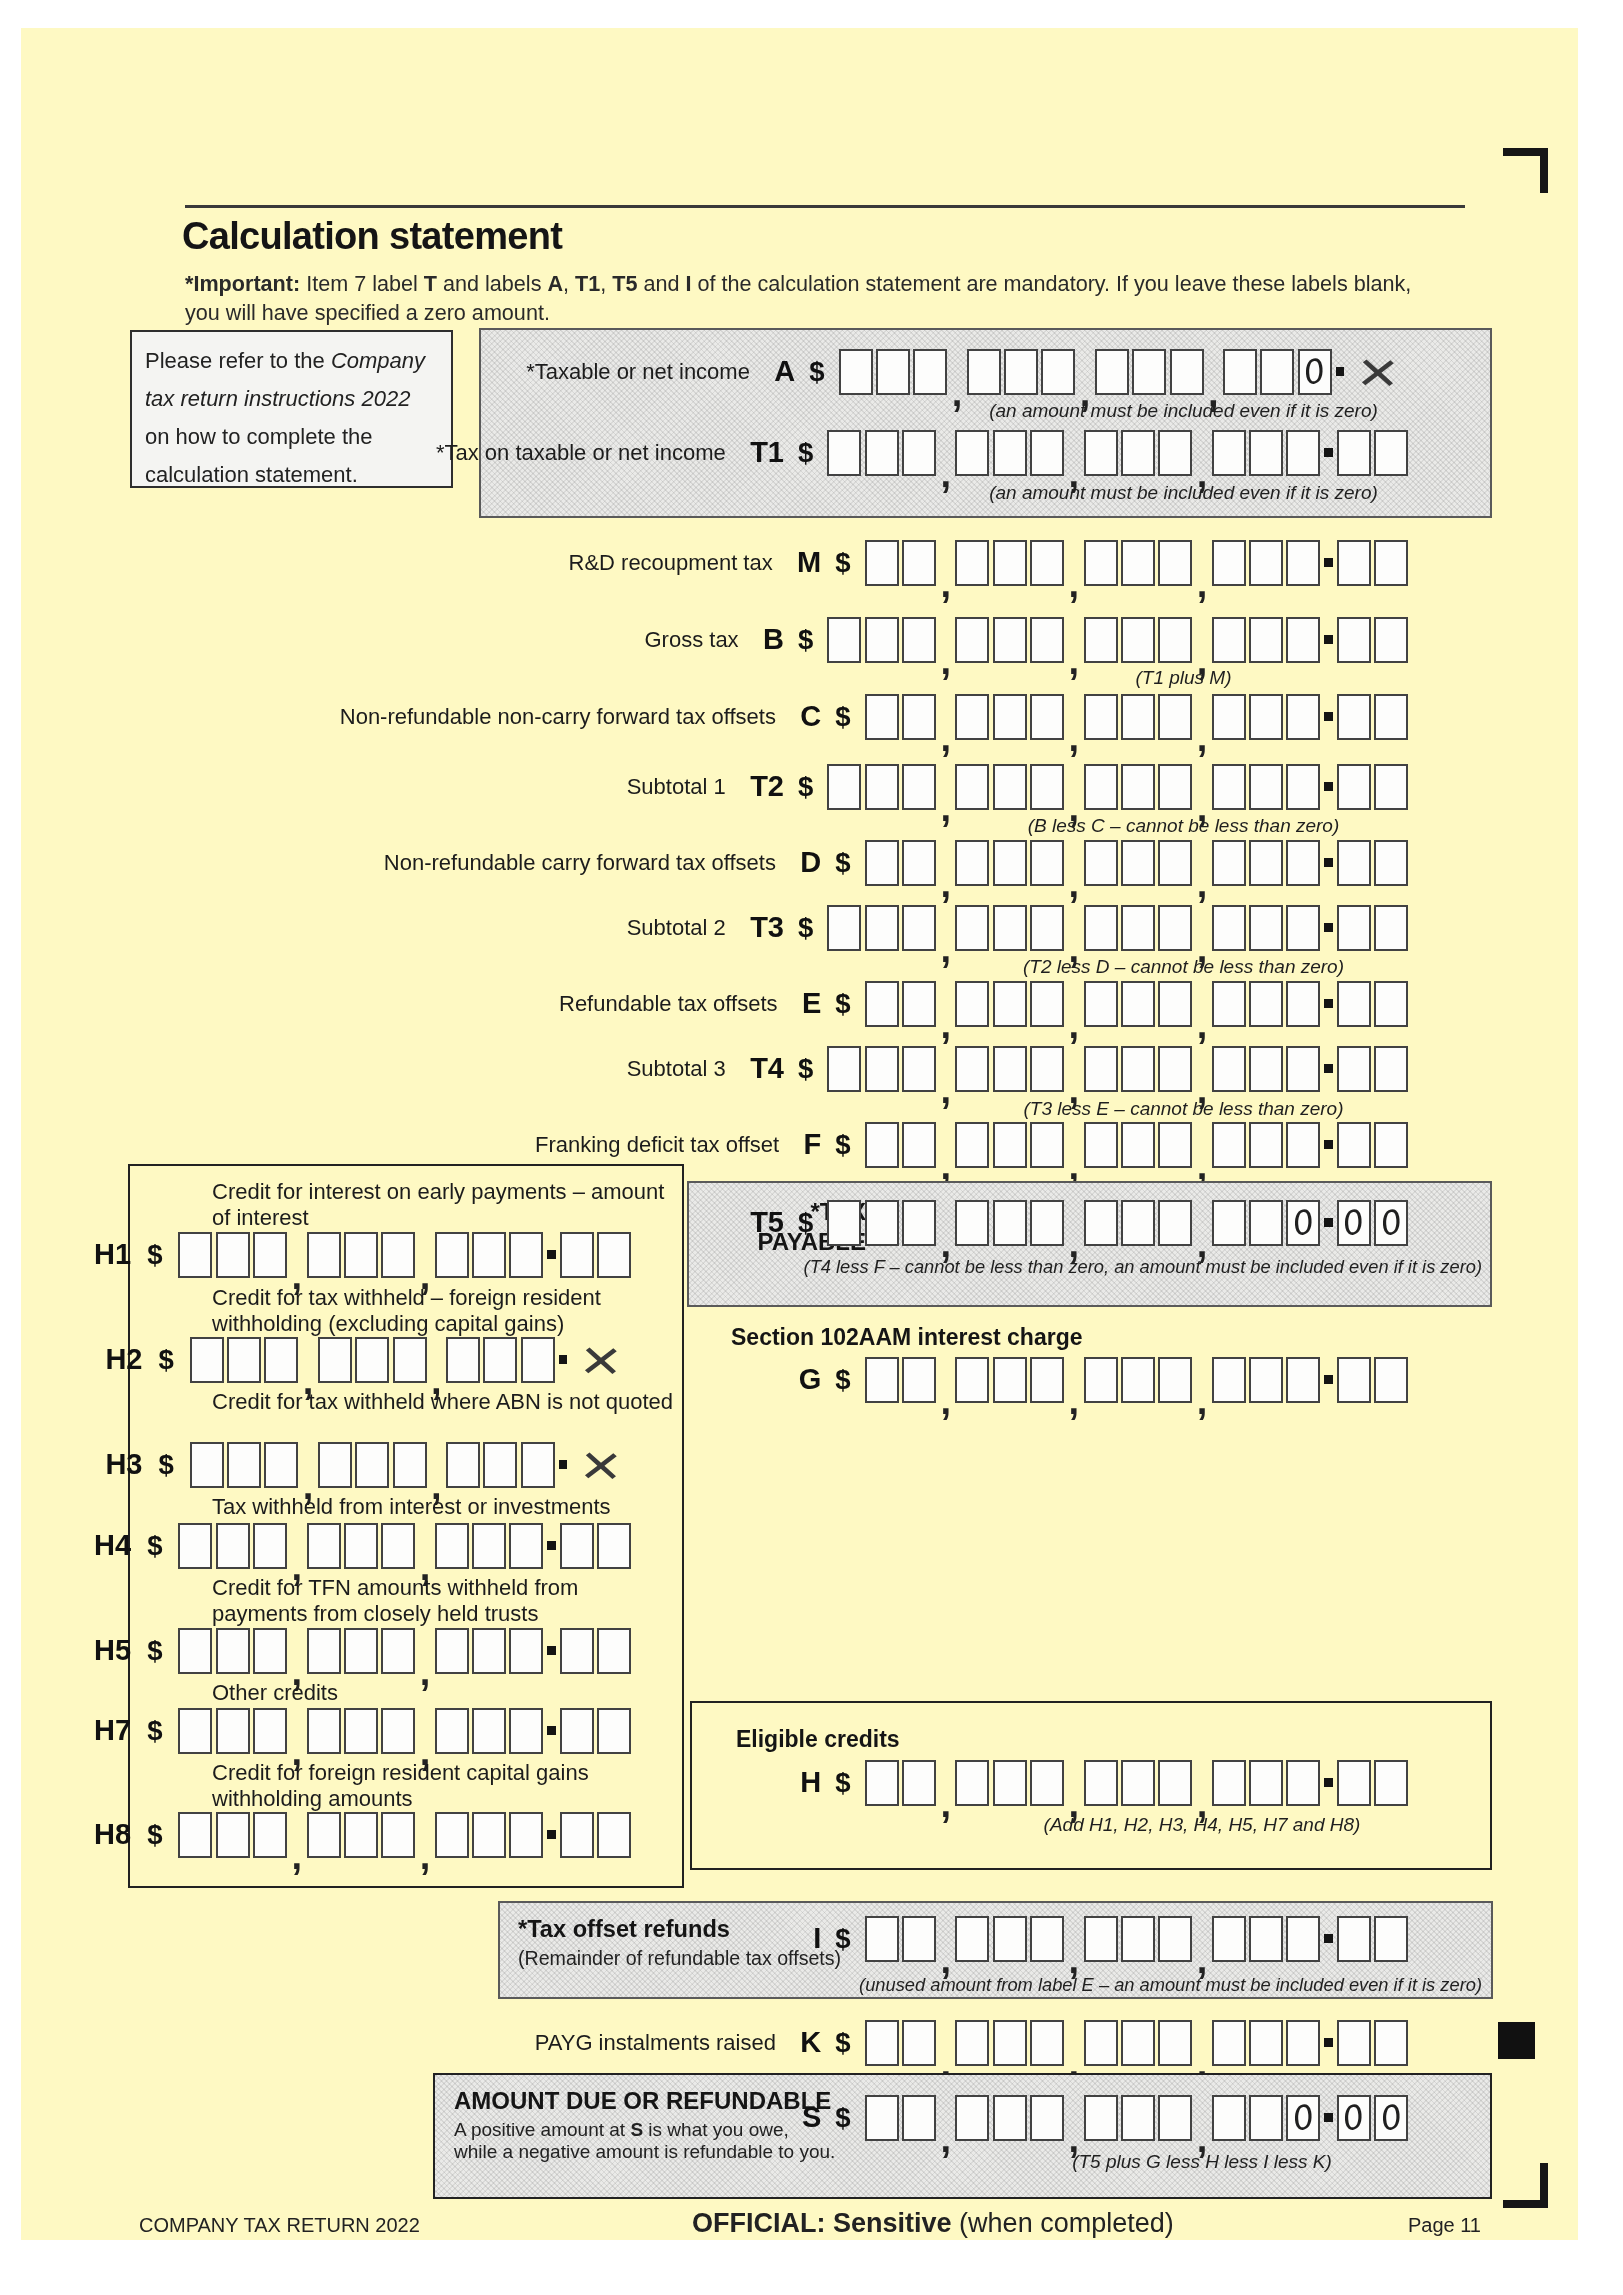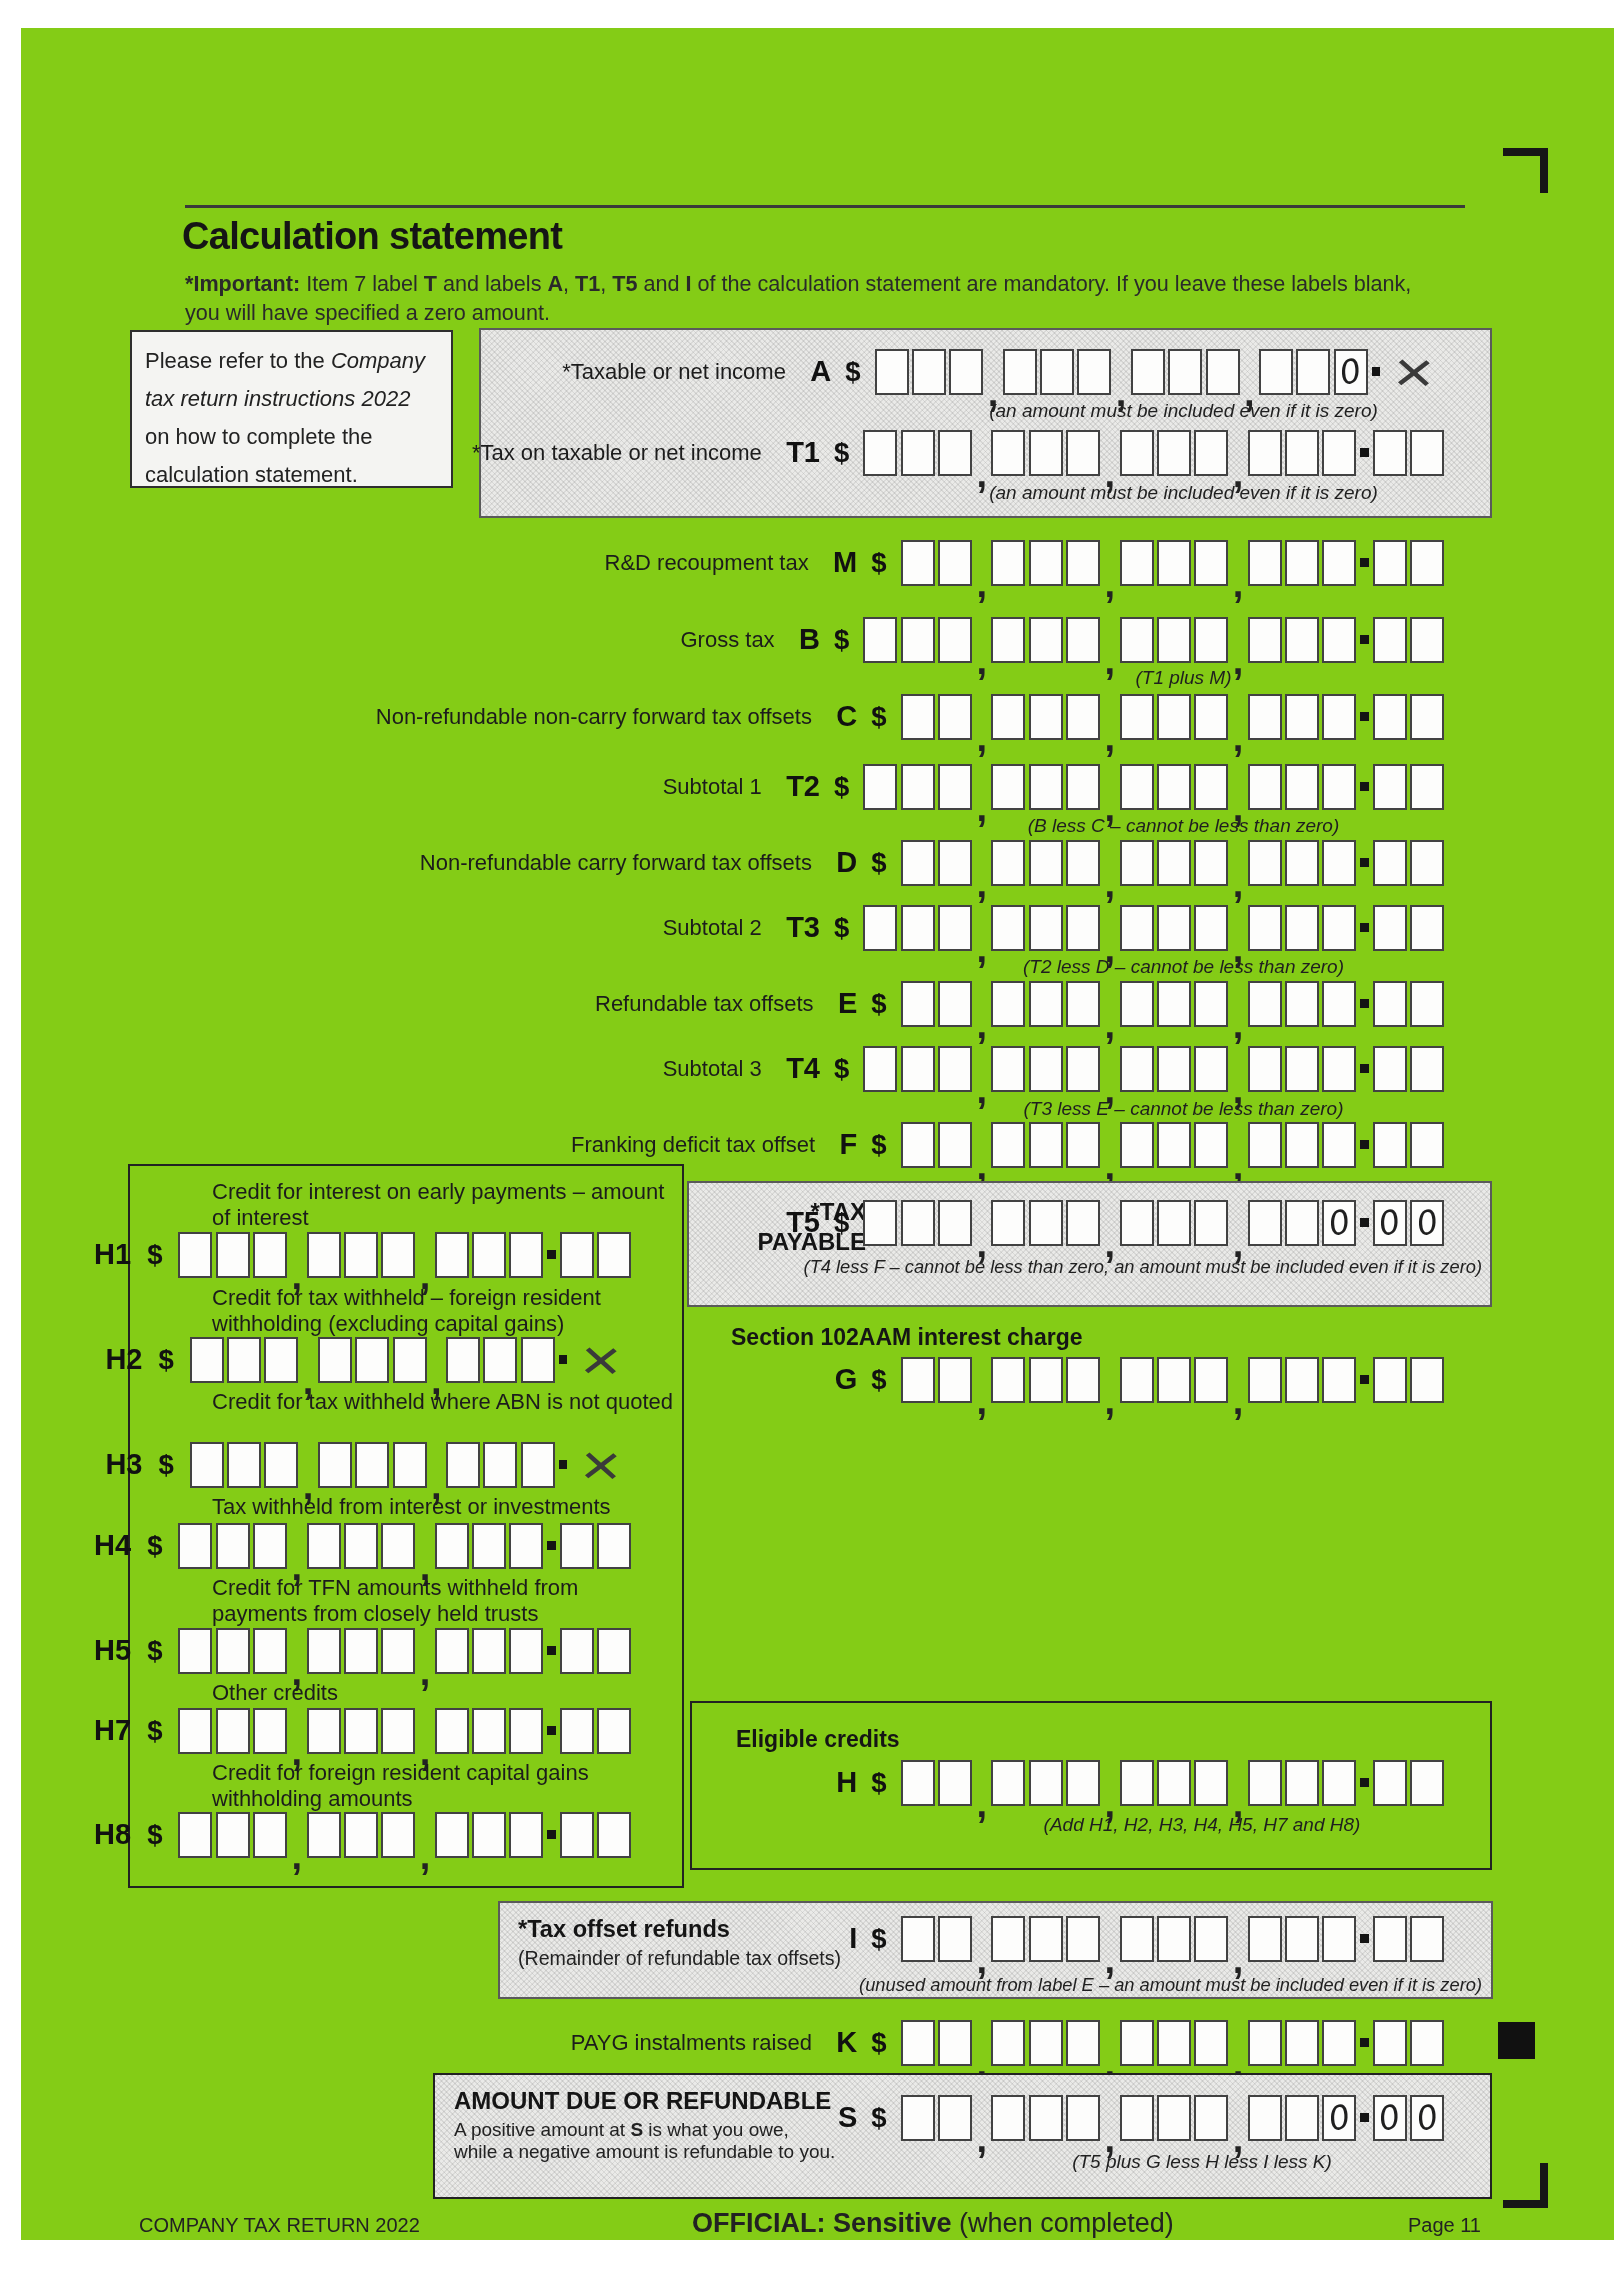--- a/index.html
+++ b/index.html
@@ -1,18 +1,18 @@
 <!DOCTYPE html>
 <html style="font-size:10.5px"><head>
 <meta charset="utf-8">
 <style>
   html,body{margin:0;padding:0;background:#fff;}
   .page{position:relative;width:1623px;height:2295px;background:#ffffff;overflow:hidden;
         font-family:"Liberation Sans",sans-serif;color:#1c1c1c;}
-  .scan{position:absolute;left:21px;top:27.5px;width:1557px;height:2212px;background:#84cc16;padding-left:36px;}
+  .scan{position:absolute;left:21px;top:27.5px;width:1557px;height:2212px;background:#fef9c3;}
   
   .corner-tr{position:absolute;left:1482px;top:120px;width:37px;height:37px;
              border-top:8.5px solid #161616;border-right:8.5px solid #161616;}
   .corner-br{position:absolute;left:1482px;top:2135px;width:37px;height:37px;
              border-bottom:8.5px solid #161616;border-right:8.5px solid #161616;}
   .rule{position:absolute;left:164px;top:177px;width:1280px;height:3.3px;background:#3a3a3a;}
   .title{position:absolute;left:161px;top:187px;font-size:38px;font-weight:bold;color:#151515;letter-spacing:-0.7px;}
   .imp{position:absolute;left:164px;font-size:21.6px;color:#2a2a2a;white-space:nowrap;}
   .b{font-weight:bold;} .i{font-style:italic;}
   .instr-box{position:absolute;left:109px;top:302px;width:323px;height:158px;background:#f4f4f2;

